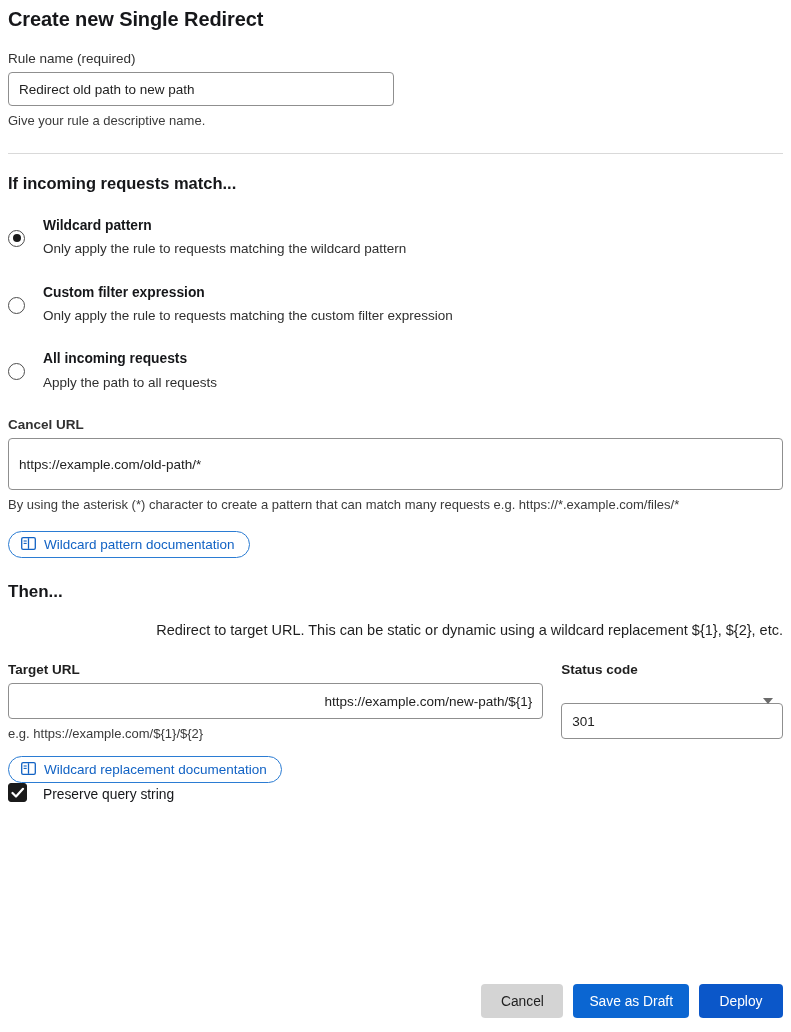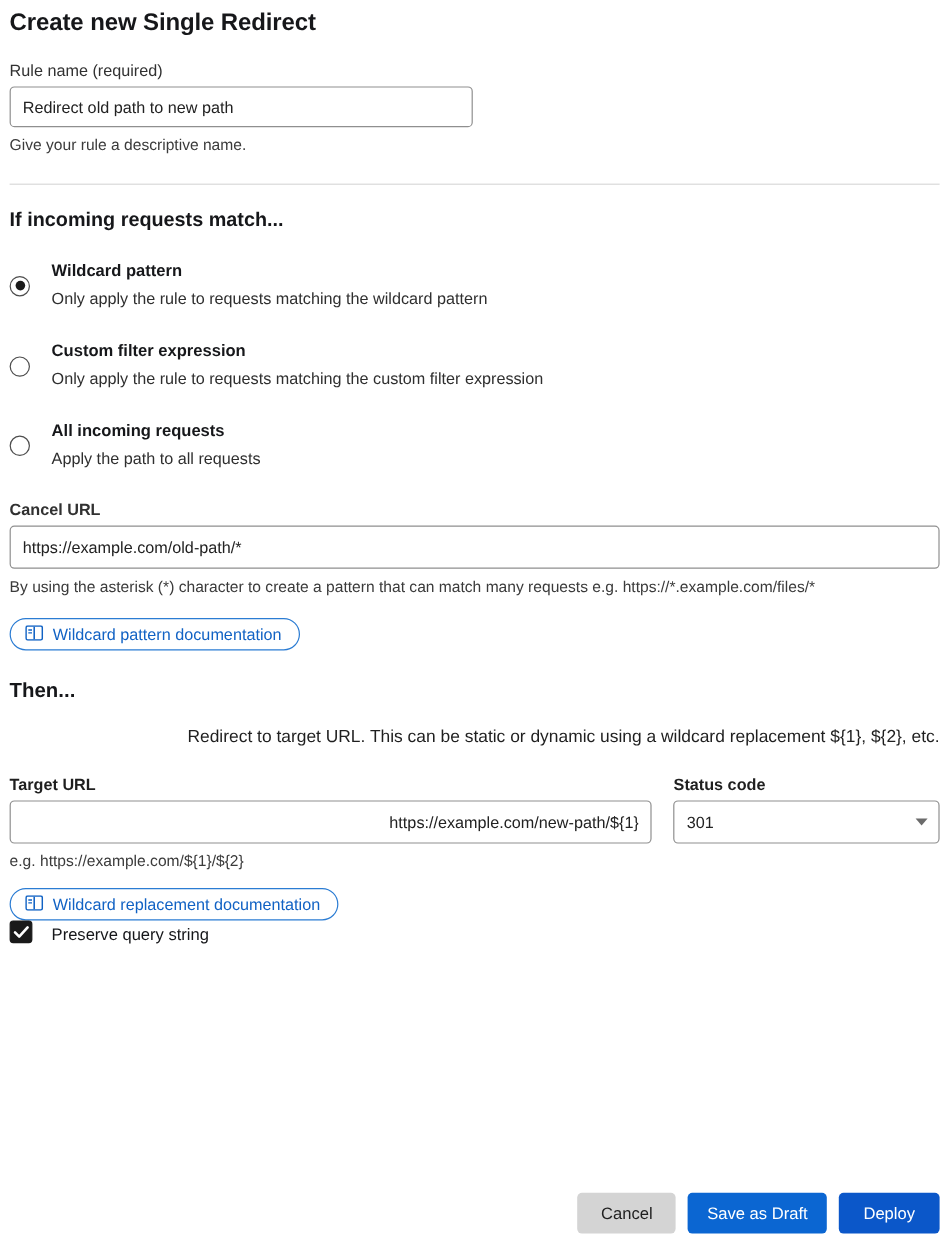--- a/index.html
+++ b/index.html
@@ -95,21 +95,21 @@
     font-weight: bold;
     color: #16171a;
     line-height: 1.25;
   }
   .radio-desc {
     font-size: 13.5px;
     color: #2f2f2f;
     margin-top: 6px;
     line-height: 1.3;
   }
-  #request-url-input { width: 100%; height: 36px; }
+  #request-url-input { width: 100%; height: 52px; }
   .doc-pill {
     display: inline-flex;
     align-items: flex-start;
     gap: 8px;
     border: 1px solid #2b7cd3;
     border-radius: 16px;
     padding: 5px 14px 5px 12px;
     color: #1162c4;
     font-size: 13.5px;
     background: #fff;
@@ -156,20 +156,21 @@
     width: 100%;
     height: 36px;
     border: 1px solid #8f8f8f;
     border-radius: 4px;
     background: #fff;
     font-size: 13.5px;
     font-family: "Liberation Sans", sans-serif;
     color: #222;
     padding: 0 30px 0 10px;
     outline: none;
+    margin-top: 20px;
   }
   .select-arrow {
     position: absolute;
     right: 10px;
     top: 50%;
     margin-top: -3px;
     width: 0; height: 0;
     border-left: 5px solid transparent;
     border-right: 5px solid transparent;
     border-top: 6px solid #6b6b6b;
@@ -189,21 +190,21 @@
     flex: 0 0 auto;
   }
   .checkbox svg { position: absolute; left: 2px; top: 3px; }
   .checkbox-label {
     font-size: 13.8px;
     color: #16171a;
   }
   .actions {
     position: absolute;
     right: 8px;
-    bottom: 12px;
+    bottom: 22px;
     display: flex;
     gap: 10px;
     justify-content: space-between;
   }
   .btn {
     height: 34px;
     border-radius: 4px;
     font-size: 13.8px;
     font-family: "Liberation Sans", sans-serif;
     border: none;

